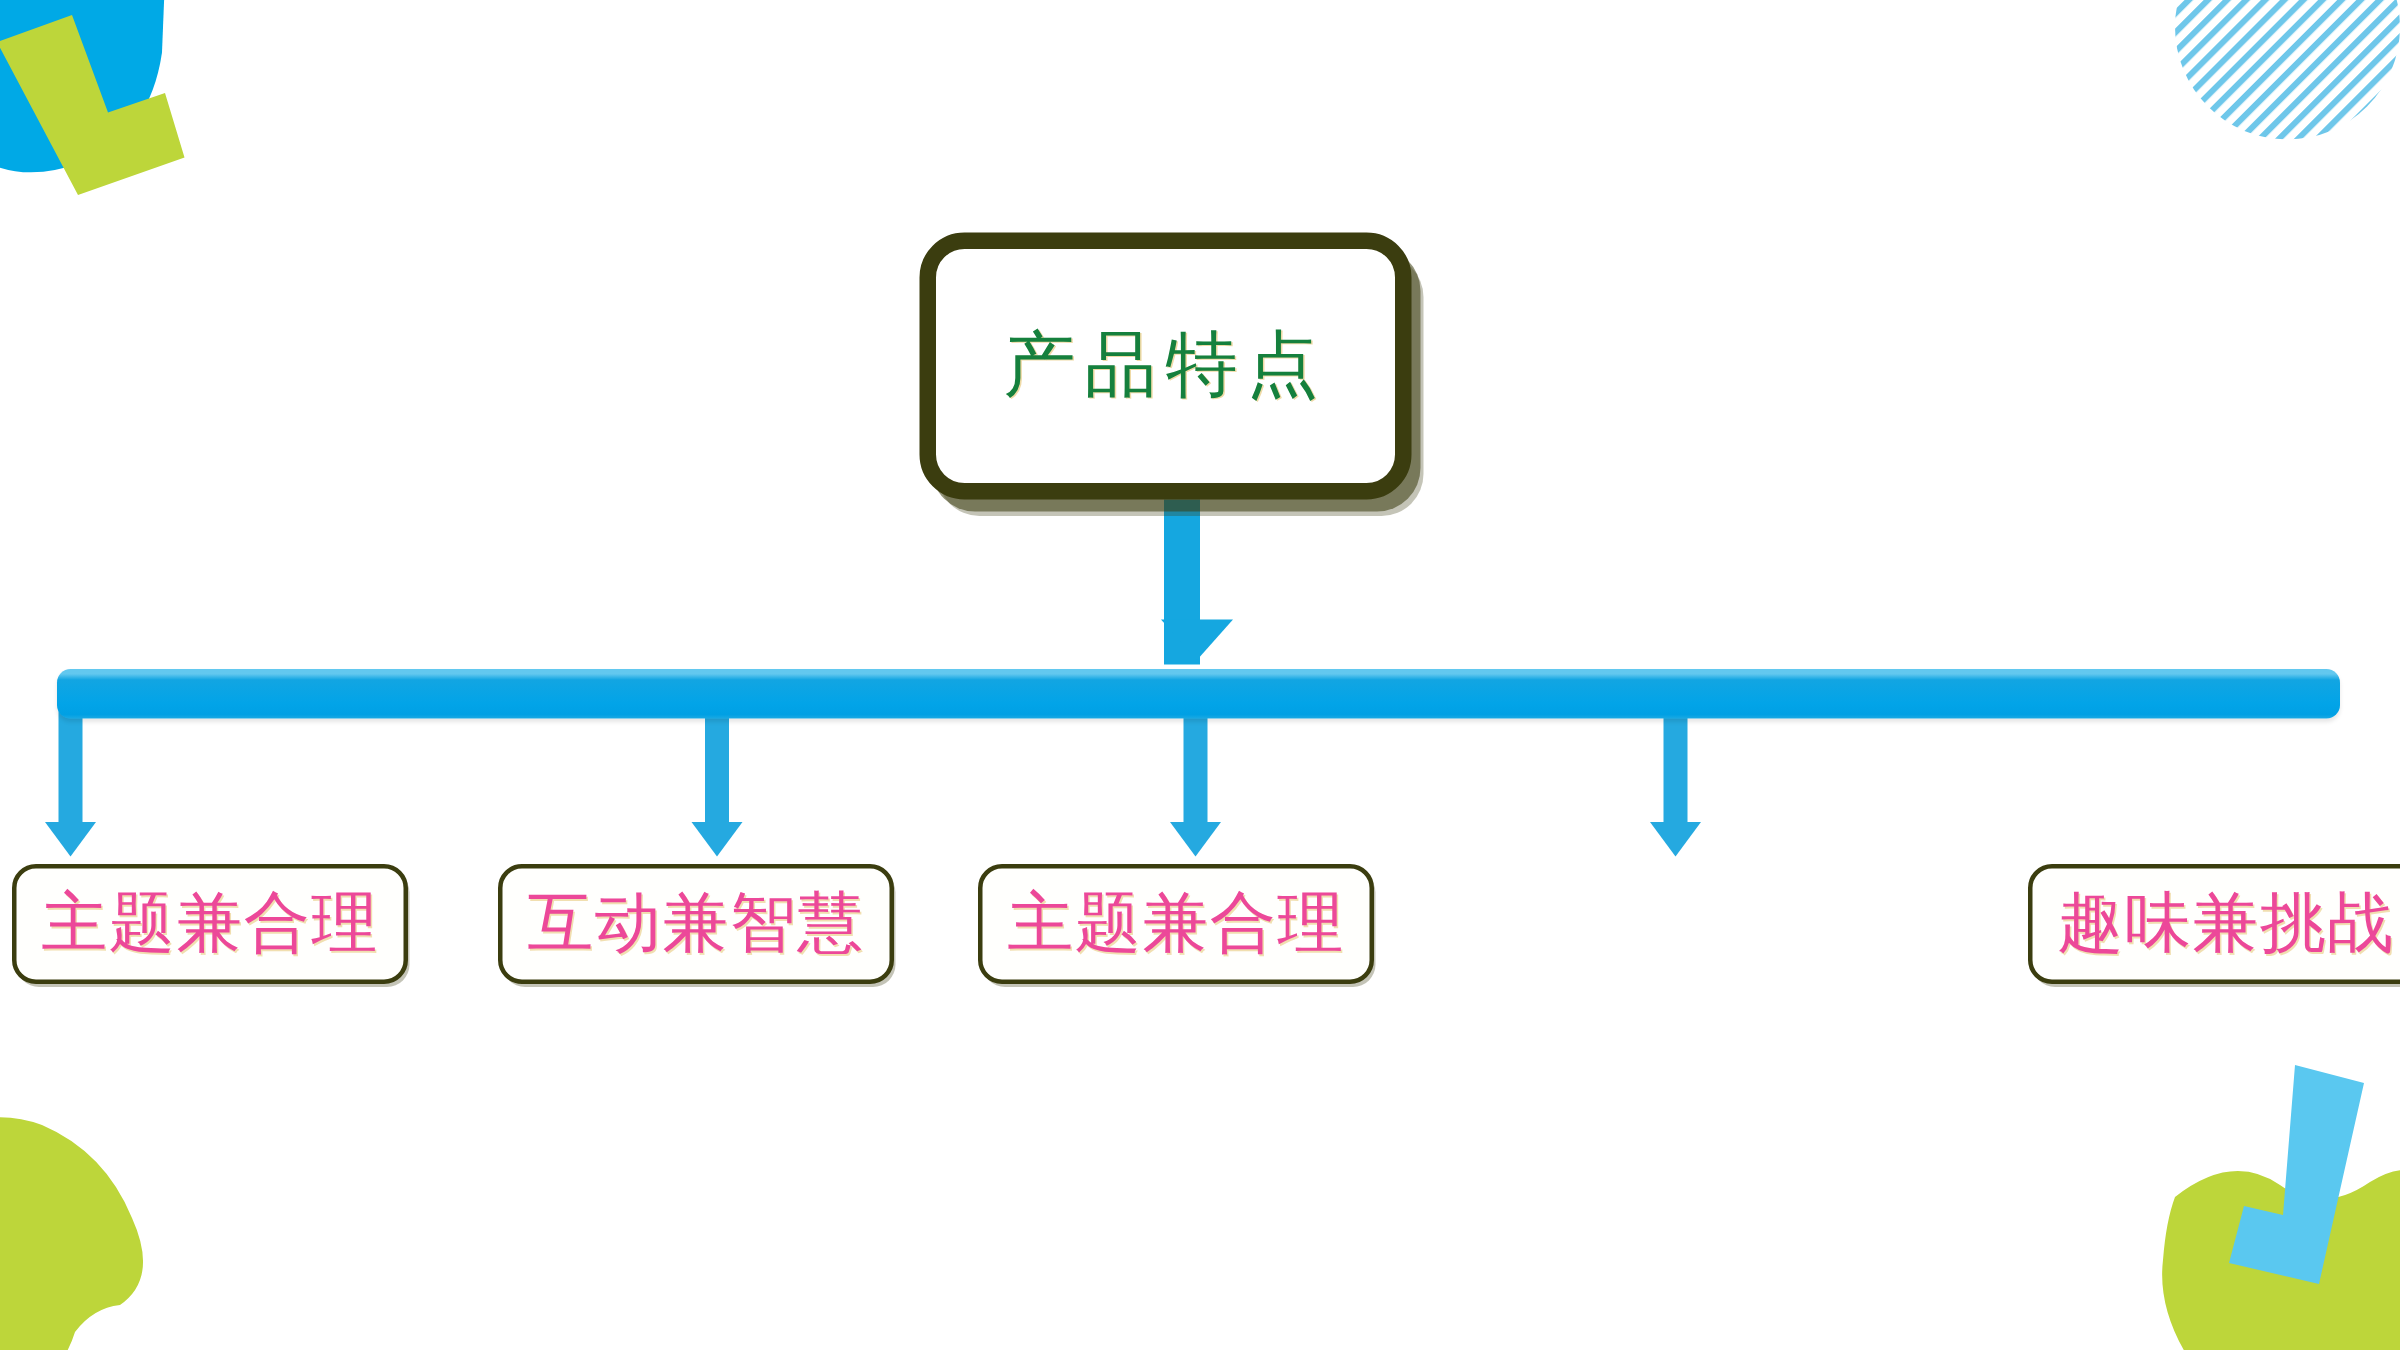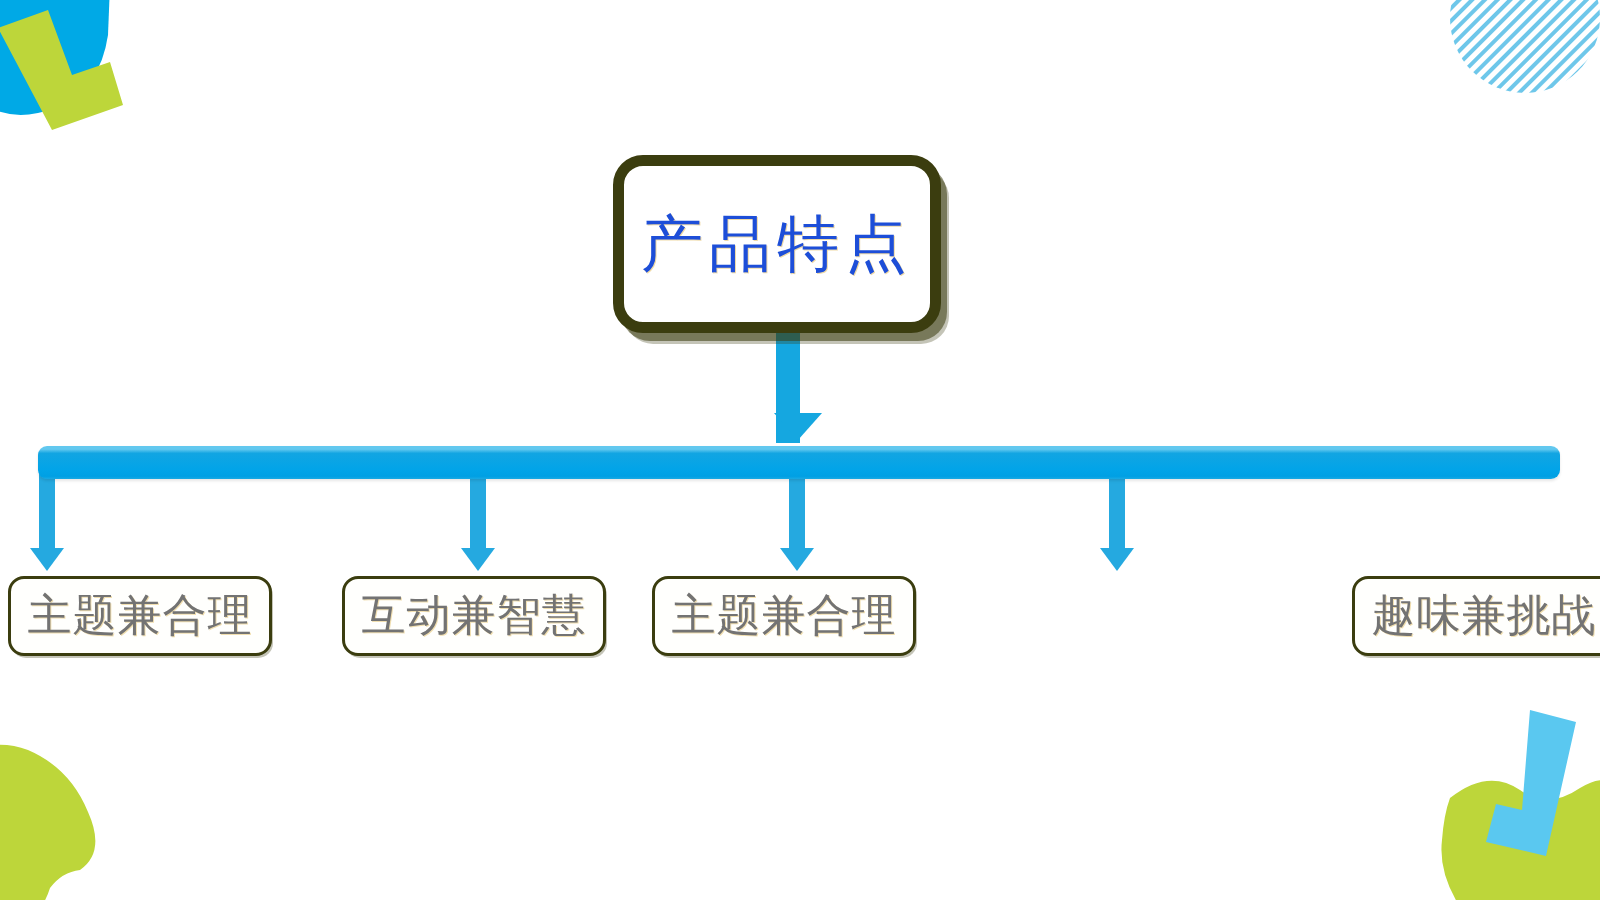--- a/index.html
+++ b/index.html
@@ -39,22 +39,22 @@
     border-radius: 30px;
     background: #ffffff;
     box-shadow: 7px 9px 0 -1px rgba(59,61,15,0.55),
                 10px 13px 0 -2px rgba(59,61,15,0.30);
     display: flex;
     align-items: center;
     justify-content: center;
     z-index: 6;
   }
   #title-text {
-    color: #1d4ed8;
-    font-size: 62px;
+    color: #15803d;
+    font-size: 48px;
     letter-spacing: 6px;
     line-height: 1;
     white-space: nowrap;
     text-shadow: 1px 1px 0 rgba(210,150,0,0.35);
   }
 
   
   .v-stem {
     position: absolute;
     width: 24px;
@@ -116,21 +116,21 @@
     border: 3px solid #3b3d0f;
     border-radius: 16px;
     background: #fffffd;
     display: flex;
     align-items: center;
     justify-content: center;
     box-shadow: 2px 3px 0 -1px rgba(59,61,15,0.30);
     z-index: 5;
   }
   .leaf-text {
-    color: #737373;
+    color: #ec4899;
     font-size: 44px;
     letter-spacing: 1px;
     line-height: 1;
     white-space: nowrap;
     text-shadow: 1px 1px 0 rgba(210,150,0,0.30);
   }
 </style>
 </head>
 <body>
 
@@ -177,21 +177,21 @@
 
   <div class="branch-stem" style="left:789px;height:78px;"></div>
   <div class="branch-head" style="left:780px;"></div>
 
   <div class="branch-stem" style="left:1109px;height:78px;"></div>
   <div class="branch-head" style="left:1100px;"></div>
 
   <div class="leaf-box" style="left:8px;">
     <span class="leaf-text">主题兼合理</span>
   </div>
-  <div class="leaf-box" style="left:342px;">
+  <div class="leaf-box" style="left:332px;">
     <span class="leaf-text">互动兼智慧</span>
   </div>
   <div class="leaf-box" style="left:652px;">
     <span class="leaf-text">主题兼合理</span>
   </div>
   <div class="leaf-box" style="left:1352px;">
     <span class="leaf-text">趣味兼挑战</span>
   </div>
 
 </div>

